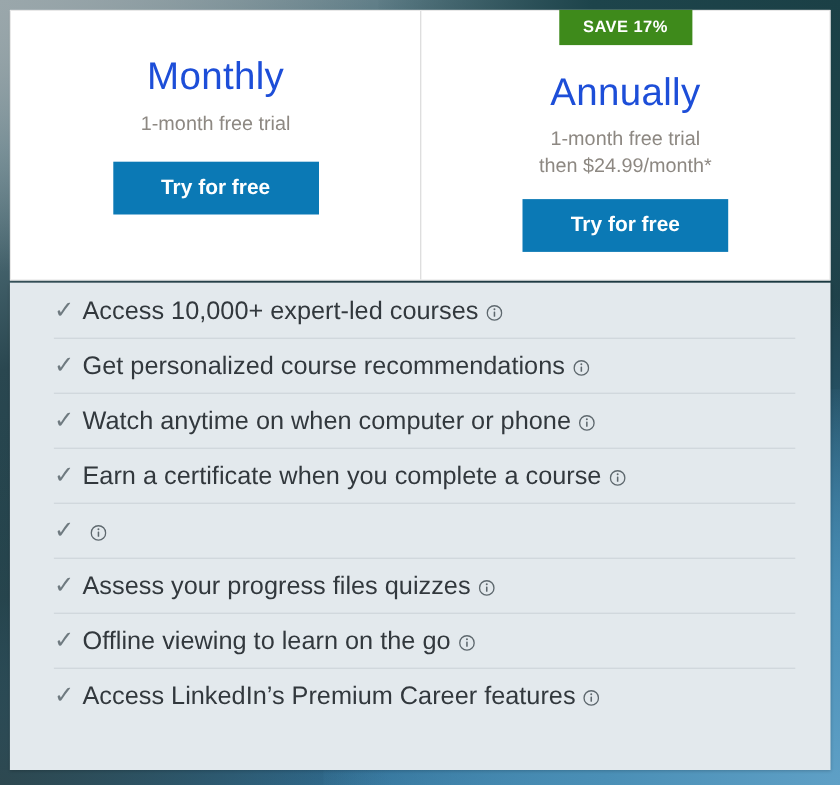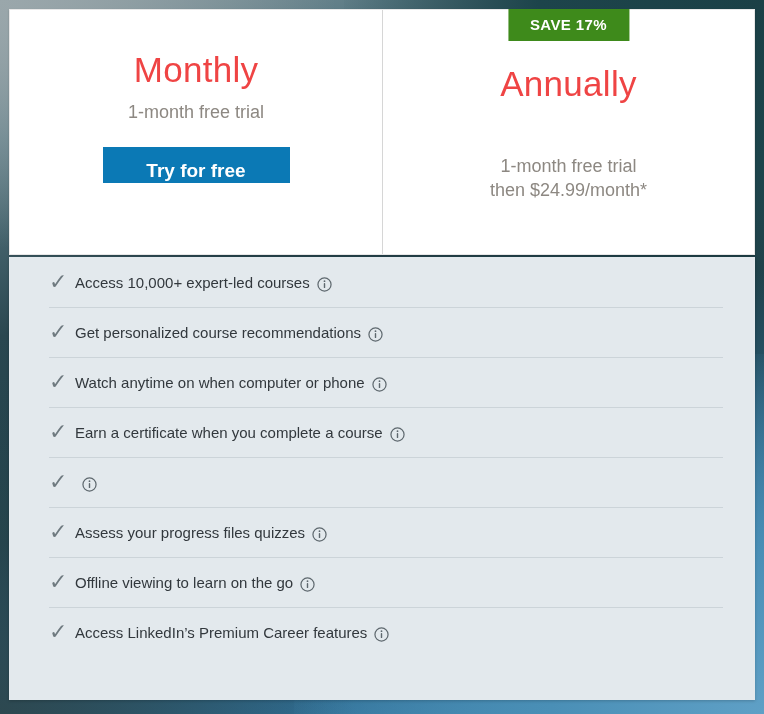--- a/index.html
+++ b/index.html
@@ -24,48 +24,48 @@
 
   
   .plan-card{
     position:absolute;left:9px;top:9px;width:746px;height:246px;
     background:#ffffff;border:1px solid #e8e8e8;box-sizing:border-box;
     display:flex;overflow:visible;
     box-shadow:0 1px 2px rgba(0,0,0,.18);
   }
   .plan{position:relative;flex:1 1 50%;display:flex;flex-direction:column;
         align-items:center;box-sizing:border-box;padding-top:32px;}
-  .plan.right{border-left:1px solid #d6d6d6;gap:40px;}
+  .plan.right{border-left:1px solid #d6d6d6;}
 
   .badge{
     position:absolute;top:-1px;left:50%;transform:translateX(-50%);
     background:#3e8a1b;color:#ffffff;
     font-size:15px;font-weight:bold;letter-spacing:.4px;
     padding:8px 22px 9px 22px;line-height:1;white-space:nowrap;
   }
 
   .plan-title{
-    font-size:35px;color:#ef4444;font-weight:300;line-height:1;
+    font-size:35px;color:#1d4ed8;font-weight:300;line-height:1;
     margin:0 0 14px 0;letter-spacing:.3px;
   }
   .plan.right .plan-title{margin-top:24px;}
   .plan.left .plan-title{margin-top:10px;}
 
   .plan-price{
     text-align:center;color:#8d8882;font-size:18px;line-height:1.33;
     font-weight:400;margin-bottom:22px;
   }
   .plan.right .plan-price{margin-bottom:18px;}
   .plan-price .ln{display:block;white-space:nowrap;}
 
   .try-btn{
     background:#0b79b5;color:#ffffff;border:none;
     font-family:"Liberation Sans",sans-serif;
     font-size:19px;font-weight:bold;
-    padding:0;width:187px;height:36px;line-height:48px;
+    padding:0;width:187px;height:48px;line-height:48px;
     cursor:pointer;
   }
 
   
   .features{
     position:absolute;left:9px;top:257px;width:746px;height:443px;
     background:#e3e9ed;box-sizing:border-box;
     box-shadow:0 1px 3px rgba(0,0,0,.2);
   }
   .feat-list{list-style:none;margin:0;padding:0;}
@@ -76,21 +76,21 @@
   .feat-row + .feat-row::before{
     content:"";position:absolute;top:0;left:40px;right:32px;
     height:1px;background:#ccd4d9;
   }
   .check{
     width:26px;flex:0 0 26px;color:#6f7a80;
     font-size:22px;line-height:1;font-weight:400;
     text-align:left;
   }
   .feat-text{
-    color:#32383d;font-size:15px;line-height:1;white-space:nowrap;
+    color:#32383d;font-size:23px;line-height:1;white-space:nowrap;
   }
   .info{
     display:inline-block;width:15px;height:15px;margin-left:7px;
     position:relative;top:2px;
   }
 </style>
 </head>
 <body>
 
 <div class="stage">

